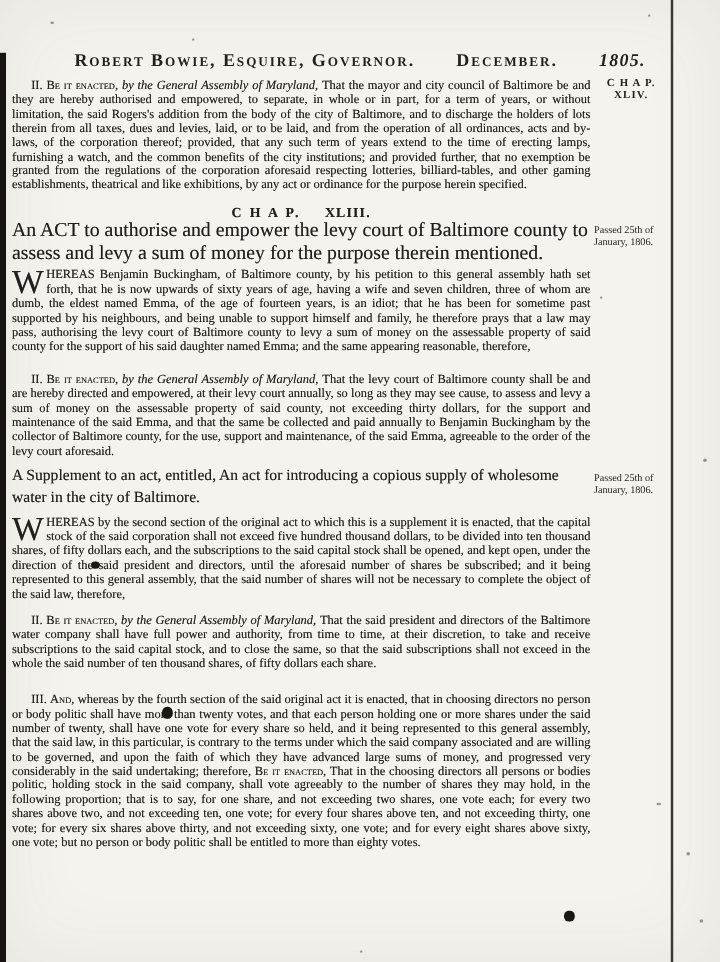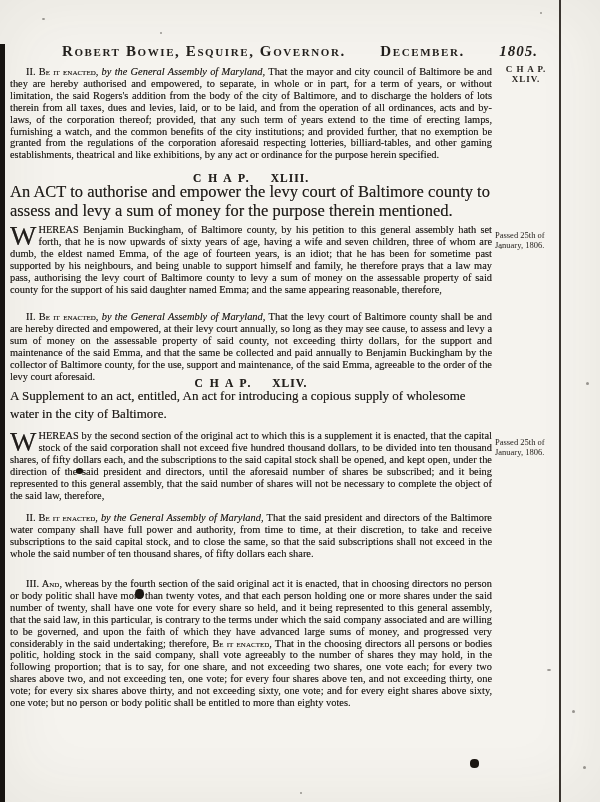--- a/index.html
+++ b/index.html
@@ -15,21 +15,21 @@
   .header{
     position:absolute;top:42px;left:62px;width:476px;
     display:flex;justify-content:space-between;align-items:baseline;
     font-variant:small-caps;font-weight:bold;font-size:15px;line-height:18px;
     letter-spacing:1.6px;white-space:nowrap;
   }
   .header .year{letter-spacing:1px;font-style:italic;}
 
   .margin-note{position:absolute;left:495px;width:62px;color:#26221e;}
   .margin-chap{top:64px;text-align:center;font-weight:bold;font-size:9px;line-height:10px;letter-spacing:1px;}
-  .margin-passed{font-size:8.5px;line-height:10px;text-align:left;margin-top:44px;}
+  .margin-passed{font-size:8.5px;line-height:10px;text-align:left;}
   .mp43{top:186px;}
   .mp44{top:393px;}
 
   .body-block{
     position:absolute;left:10px;width:482px;
     font-size:10.4px;line-height:11.9px;text-align:justify;
     text-shadow:0 0 0.4px rgba(20,15,10,0.55);
   }
   .p1{top:66px;}
   .sc{font-variant:small-caps;}
@@ -98,23 +98,20 @@
   <div class="act-title t43">An ACT to authorise and empower the levy court of Baltimore county to assess and levy a sum of money for the purpose therein mentioned.</div>
 
   <div class="body-block w43">
     <span class="dropcap">W</span><span>HEREAS Benjamin Buckingham, of Baltimore county, by his petition to this general assembly hath set forth, that he is now upwards of sixty years of age, having a wife and seven children, three of whom are dumb, the eldest named Emma, of the age of fourteen years, is an idiot; that he has been for sometime past supported by his neighbours, and being unable to support himself and family, he therefore prays that a law may pass, authorising the levy court of Baltimore county to levy a sum of money on the assessable property of said county for the support of his said daughter named Emma; and the same appearing reasonable, therefore,</span>
   </div>
 
   <div class="body-block e43 indent">
     <span>II. </span><span class="sc">Be it enacted,</span><span class="it"> by the General Assembly of Maryland, </span><span>That the levy court of Baltimore county shall be and are hereby directed and empowered, at their levy court annually, so long as they may see cause, to assess and levy a sum of money on the assessable property of said county, not exceeding thirty dollars, for the support and maintenance of the said Emma, and that the same be collected and paid annually to Benjamin Buckingham by the collector of Baltimore county, for the use, support and maintenance, of the said Emma, agreeable to the order of the levy court aforesaid.</span>
   </div>
 
-  <div class="chap-heading ch44">
-    <span>C H A P.</span><span class="chap-num">XLIV.</span>
-  </div>
   <div class="act-title t44">A Supplement to an act, entitled, An act for introducing a copious supply of wholesome water in the city of Baltimore.</div>
 
   <div class="body-block w44">
     <span class="dropcap">W</span><span>HEREAS by the second section of the original act to which this is a supplement it is enacted, that the capital stock of the said corporation shall not exceed five hundred thousand dollars, to be divided into ten thousand shares, of fifty dollars each, and the subscriptions to the said capital stock shall be opened, and kept open, under the direction of the said president and directors, until the aforesaid number of shares be subscribed; and it being represented to this general assembly, that the said number of shares will not be necessary to complete the object of the said law, therefore,</span>
   </div>
 
   <div class="body-block e44 indent">
     <span>II. </span><span class="sc">Be it enacted,</span><span class="it"> by the General Assembly of Maryland, </span><span>That the said president and directors of the Baltimore water company shall have full power and authority, from time to time, at their discretion, to take and receive subscriptions to the said capital stock, and to close the same, so that the said subscriptions shall not exceed in the whole the said number of ten thousand shares, of fifty dollars each share.</span>
   </div>
 

